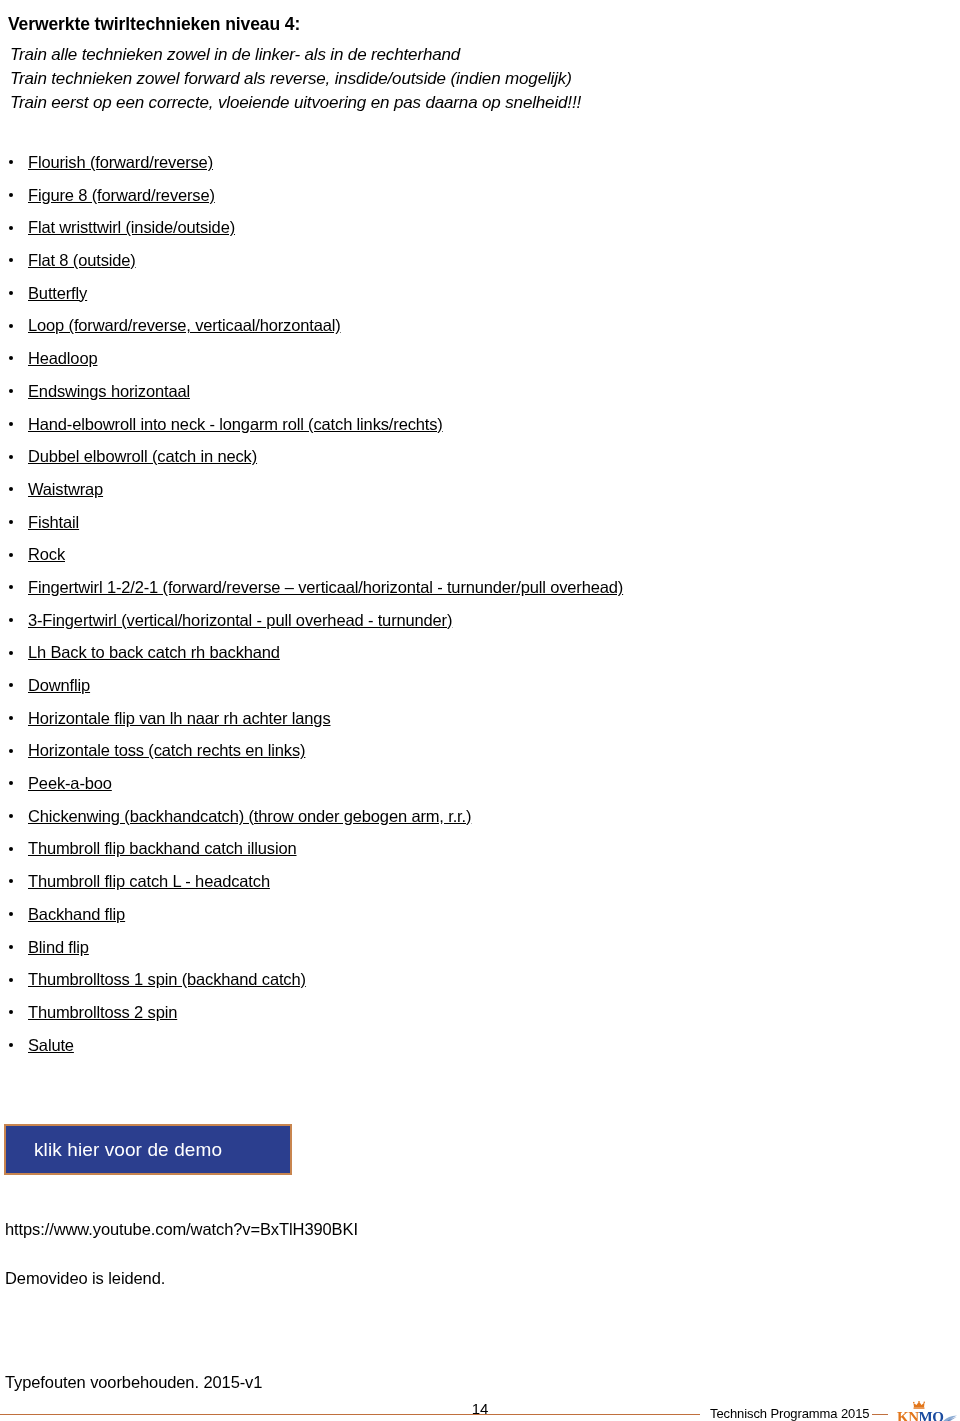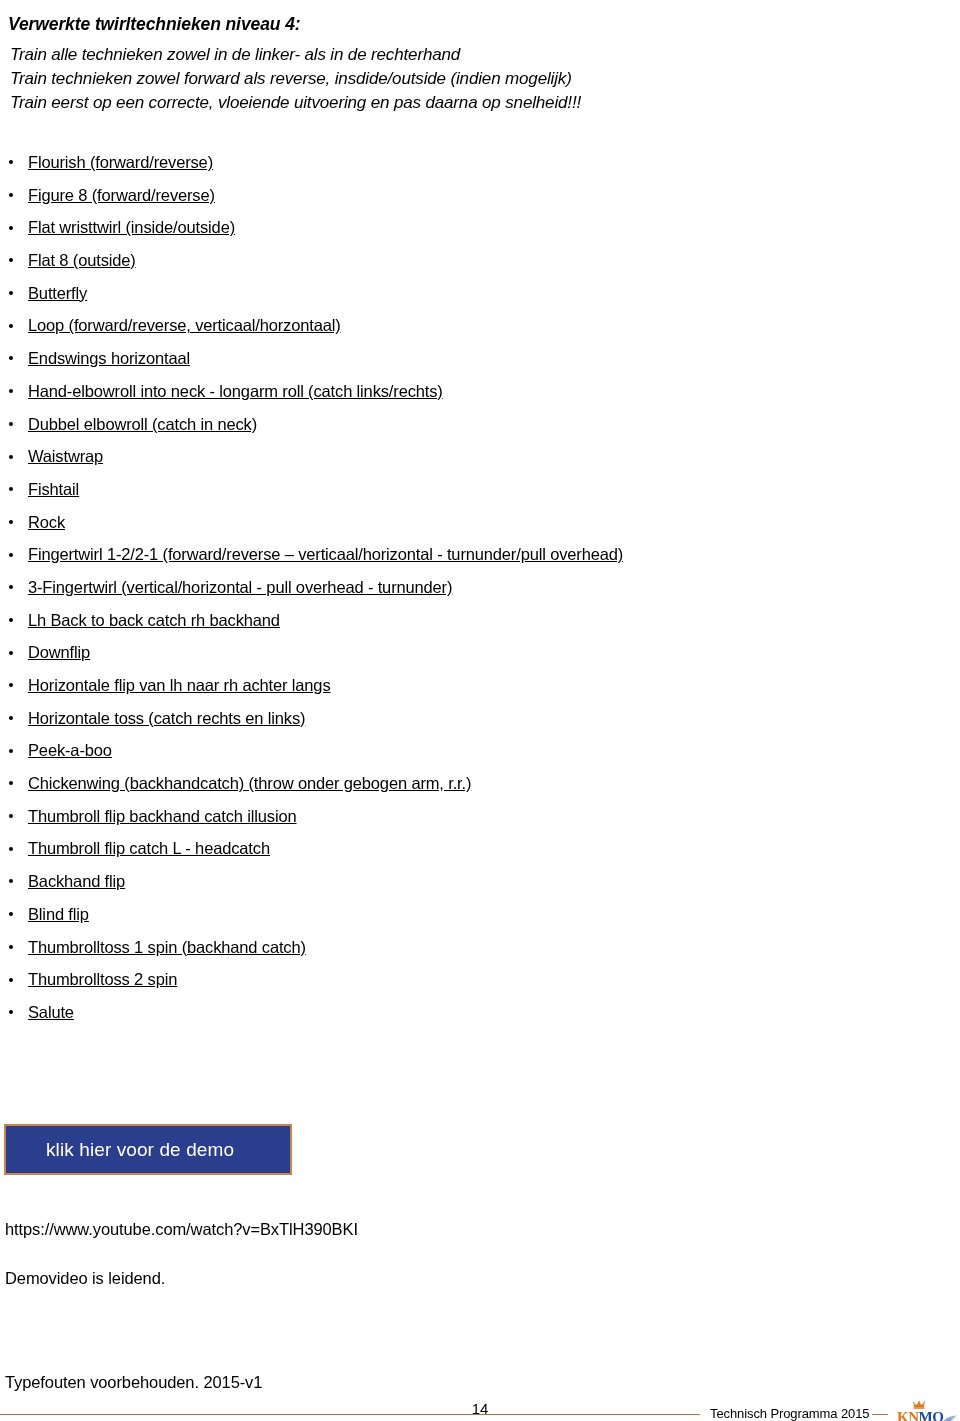--- a/index.html
+++ b/index.html
@@ -25,21 +25,20 @@
 
   
   .doc-title {
     position: absolute;
     left: 8px;
     top: 2px;
     font-size: 17.5px;
     font-weight: bold;
     letter-spacing: -0.1px;
     white-space: nowrap;
-    font-style: italic;
   }
 
   
   .intro {
     position: absolute;
     left: 10px;
     top: 43px;
     font-style: italic;
     font-size: 17px;
     line-height: 24px;
@@ -87,21 +86,21 @@
     width: 288px;
     height: 51px;
     box-sizing: border-box;
     background: #2B3E8E;
     border: 2px solid #C8854F;
     color: #ffffff;
     font-size: 19px;
     letter-spacing: 0.1px;
     display: flex;
     align-items: center;
-    padding-left: 40px;
+    padding-left: 28px;
     cursor: pointer;
   }
 
   
   .video-url {
     position: absolute;
     left: 5px;
     top: 1220px;
     font-size: 16.5px;
     letter-spacing: -0.1px;
@@ -216,20 +215,21 @@
     <span class="intro-line">Train eerst op een correcte, vloeiende uitvoering en pas daarna op snelheid!!!</span>
   </div>
 
   <ul class="tech-list">
     <li><span class="bullet-dot"></span><span>Flourish (forward/reverse)</span></li>
     <li><span class="bullet-dot"></span><span>Figure 8 (forward/reverse)</span></li>
     <li><span class="bullet-dot"></span><span>Flat wristtwirl (inside/outside)</span></li>
     <li><span class="bullet-dot"></span><span>Flat 8 (outside)</span></li>
     <li><span class="bullet-dot"></span><span>Butterfly</span></li>
     <li><span class="bullet-dot"></span><span>Loop (forward/reverse, verticaal/horzontaal)</span></li>
+    <li><span class="bullet-dot"></span><span>Headloop</span></li>
     <li><span class="bullet-dot"></span><span>Endswings horizontaal</span></li>
     <li><span class="bullet-dot"></span><span>Hand-elbowroll into neck - longarm roll (catch links/rechts)</span></li>
     <li><span class="bullet-dot"></span><span>Dubbel elbowroll (catch in neck)</span></li>
     <li><span class="bullet-dot"></span><span>Waistwrap</span></li>
     <li><span class="bullet-dot"></span><span>Fishtail</span></li>
     <li><span class="bullet-dot"></span><span>Rock</span></li>
     <li><span class="bullet-dot"></span><span>Fingertwirl  1-2/2-1  (forward/reverse – verticaal/horizontal - turnunder/pull overhead)</span></li>
     <li><span class="bullet-dot"></span><span>3-Fingertwirl (vertical/horizontal - pull overhead - turnunder)</span></li>
     <li><span class="bullet-dot"></span><span>Lh Back to back catch rh backhand</span></li>
     <li><span class="bullet-dot"></span><span>Downflip</span></li>

